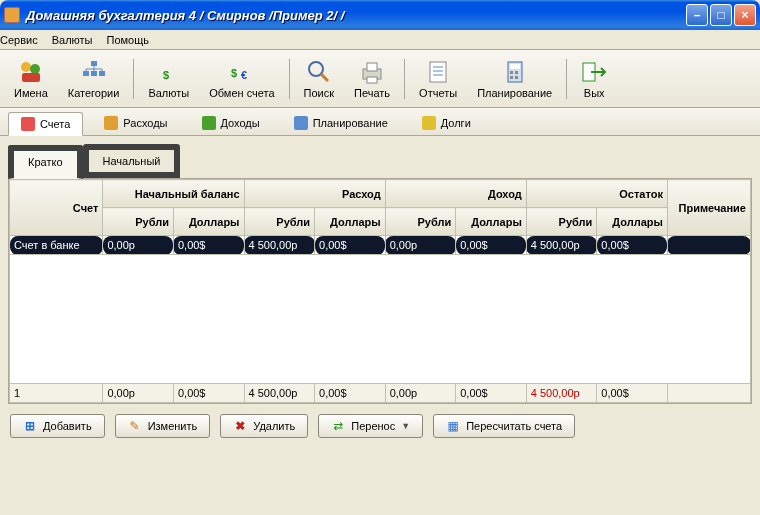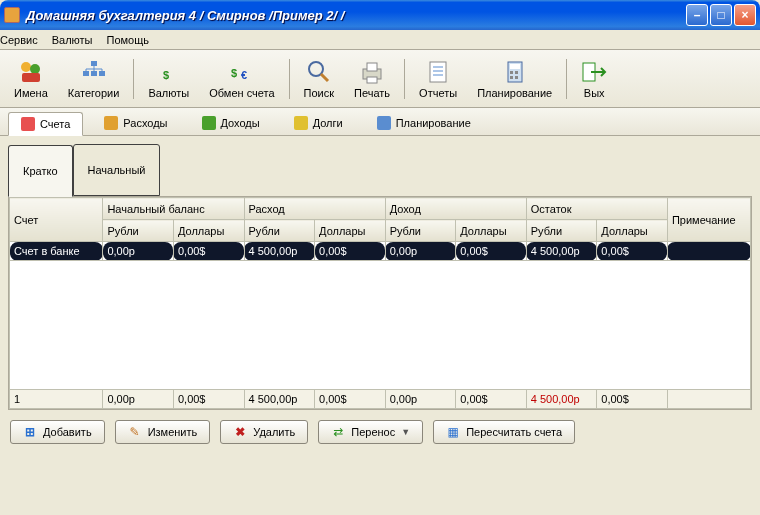--- a/index.html
+++ b/index.html
@@ -21,27 +21,27 @@
 .toolbtn .ticon { width: 26px; height: 26px; margin-bottom: 2px; display: flex; align-items: center; justify-content: center; }
 .toolsep { width: 1px; height: 40px; background: #aca899; margin: 0 4px; }
 
 .tabbar { height: 28px; background: linear-gradient(to bottom, #f7f6ef, #e9e6d8); display: flex; align-items: flex-end; padding-left: 8px; border-bottom: 1px solid #aca899; gap: 8px; }
 .tab { height: 24px; padding: 0 12px; display: flex; align-items: center; gap: 5px; cursor: pointer; border: 1px solid transparent; }
 .tab.active { background: #fff; border: 1px solid #aca899; border-bottom: 1px solid #fff; border-radius: 3px 3px 0 0; position: relative; top: 1px; }
 .ticon-sm { width: 14px; height: 14px; border-radius: 2px; }
 
 .content { padding: 8px; background: #ece9d8; }
 .subtabs { display: flex; }
-.subtab { padding: 19px 14px; background: #ece9d8; border: 1px solid #404040; cursor: pointer; position: relative; border-radius: 3px 3px 0 0; }
+.subtab { padding: 5px 14px; background: #ece9d8; border: 6px solid #404040; cursor: pointer; position: relative; border-radius: 3px 3px 0 0; }
 .subtab.active { background: #f7f6ef; border-bottom: 1px solid #f7f6ef; z-index: 2; top: 1px; }
 
 .gridwrap { border: 1px solid #aca899; background: #fff; }
 table { width: 100%; border-collapse: collapse; table-layout: fixed; }
 th, td { border: 1px solid #c0c0b0; padding: 3px 4px; overflow: hidden; white-space: nowrap; }
-th { background: linear-gradient(to bottom, #f8f7f0, #e4e1cf); font-weight: normal; text-align: left; height: 22px; }
+th { background: linear-gradient(to bottom, #f8f7f0, #e4e1cf); font-weight: bold; text-align: right; height: 28px; }
 td { text-align: left; height: 18px; }
 td.left { text-align: left; }
 tr.selrow td { background: #0f172a; color: #fff; border-radius: 8px; }
 tr.totalrow td { background: #f4f2e6; }
 .red { color: #c00000; }
 .gridbody { height: 128px; background: #fff; border-left: 1px solid #c0c0b0; border-right: 1px solid #c0c0b0; }
 
 .btnbar { display: flex; gap: 10px; padding: 10px 2px 2px 2px; }
 .btn { display: flex; align-items: center; gap: 6px; padding: 4px 12px; background: linear-gradient(to bottom, #fff, #e6e3d4); border: 1px solid #8a867a; border-radius: 3px; cursor: pointer; }
 .bicon { width: 14px; height: 14px; display: inline-flex; align-items: center; justify-content: center; font-size: 12px; }
@@ -172,26 +172,26 @@
   </div>
   <div class="tab">
     <span class="ticon-sm" style="background:#e0a030"></span>
     <span>Расходы</span>
   </div>
   <div class="tab">
     <span class="ticon-sm" style="background:#4aa02c"></span>
     <span>Доходы</span>
   </div>
   <div class="tab">
+    <span class="ticon-sm" style="background:#5a8dd0"></span>
+    <span>Планирование</span>
+  </div>
+  <div class="tab">
     <span class="ticon-sm" style="background:#e0c030"></span>
     <span>Долги</span>
-  </div>
-  <div class="tab">
-    <span class="ticon-sm" style="background:#5a8dd0"></span>
-    <span>Планирование</span>
   </div>
 </div>
 
 <div class="content">
   <div class="subtabs">
     <div class="subtab active"><span>Кратко</span></div>
     <div class="subtab"><span>Начальный</span></div>
   </div>
 
   <div class="gridwrap">

